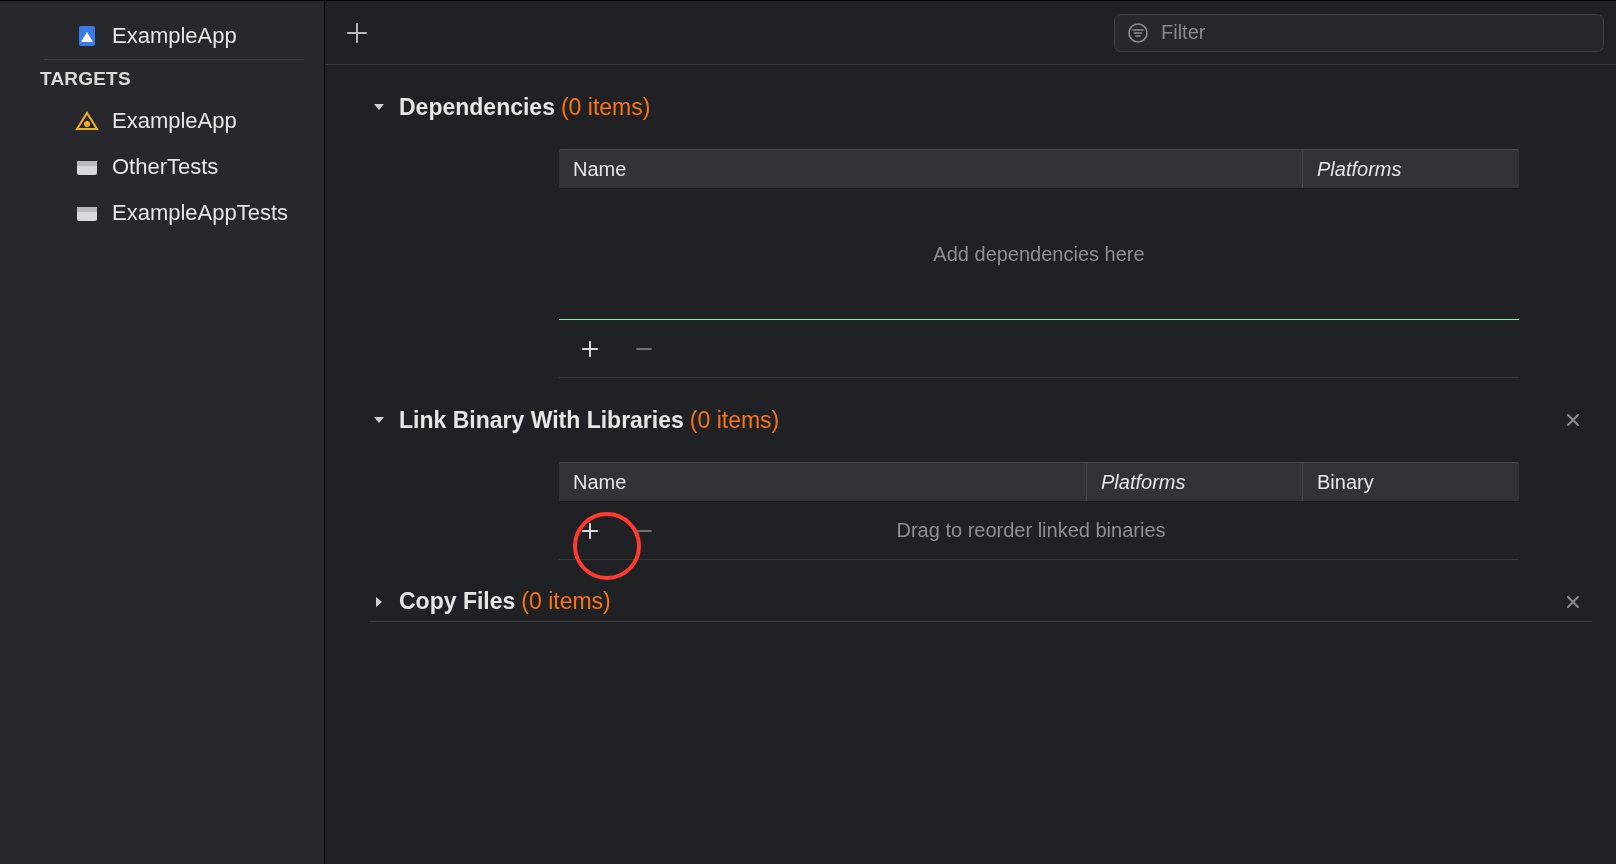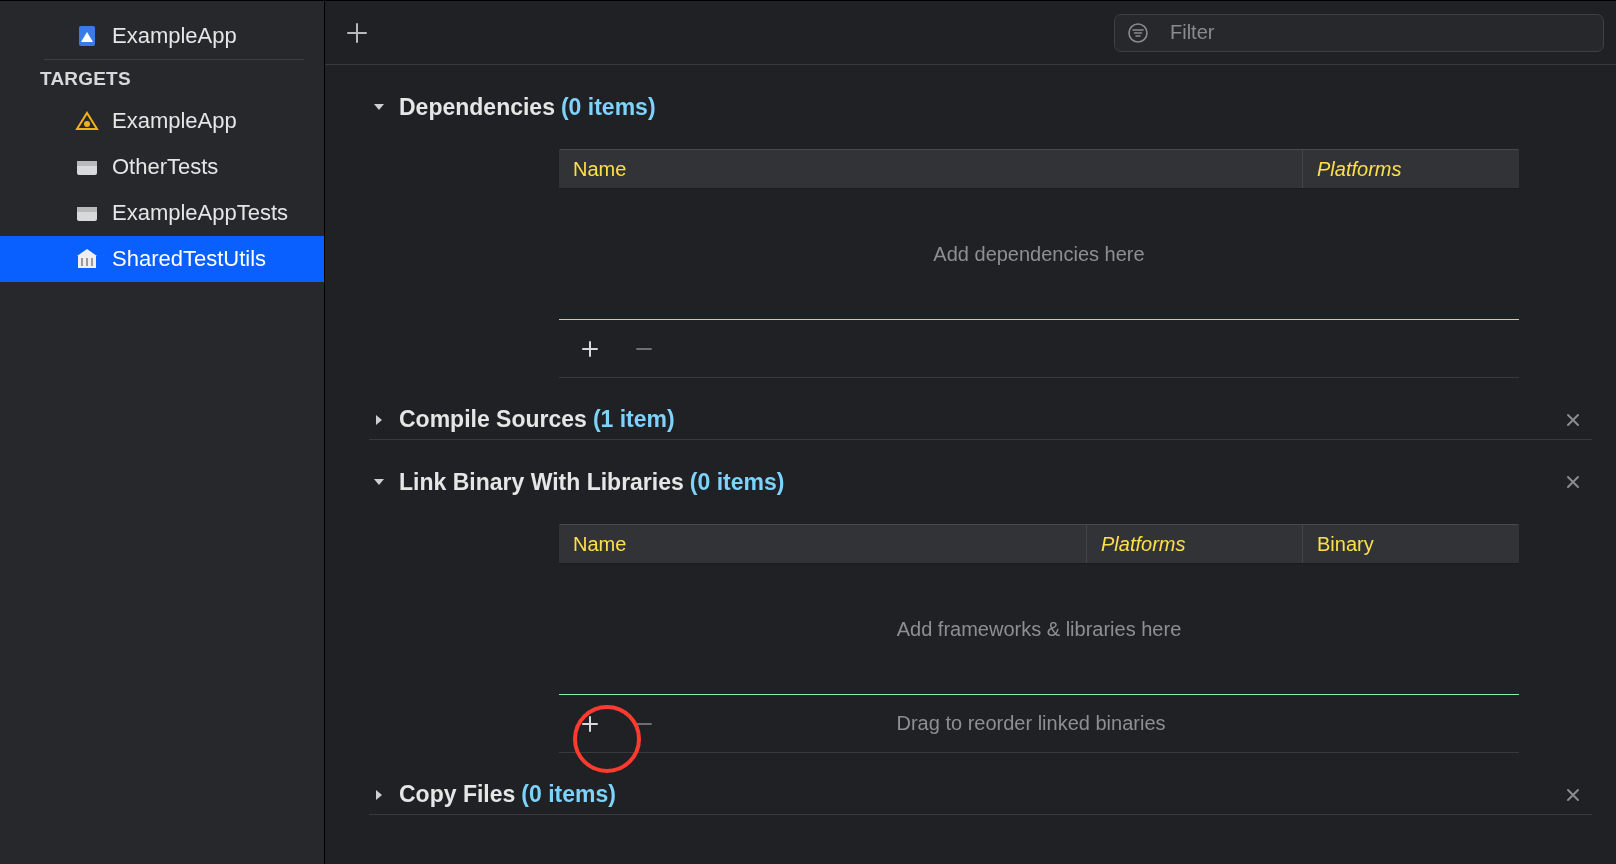--- a/index.html
+++ b/index.html
@@ -71,21 +71,21 @@
     cursor: default;
   }
   .topbar-spacer { flex: 1; }
   .filter-wrap {
     width: 490px; height: 38px;
     display: flex; align-items: center;
     border: 1px solid #3e4043;
     border-radius: 7px;
     background: #26282b;
     padding: 0 12px;
-    gap: 21px;
+    gap: 12px;
   }
   .filter-icon { width: 22px; height: 22px; flex-shrink: 0; }
   .filter-input {
     flex: 1;
     background: transparent; border: 0; outline: none;
     color: #e6e6e6;
     font-size: 20px;
   }
   .filter-input::placeholder { color: #8a8b8d; }
 
@@ -106,21 +106,21 @@
   .disclosure {
     width: 20px; height: 20px;
     display: inline-flex; align-items: center; justify-content: center;
     margin-right: 10px;
     cursor: default;
   }
   .phase-title {
     font-size: 23px; font-weight: 700; color: #e6e6e6;
   }
   .phase-count {
-    font-size: 23px; font-weight: 700; color: #7dd3fc;
+    font-size: 23px; font-weight: 400; color: #f97316;
     margin-left: 6px;
   }
   .phase-close {
     margin-left: auto;
     width: 22px; height: 22px;
     display: inline-flex; align-items: center; justify-content: center;
     color: #8b8c8e;
     cursor: default;
   }
 
@@ -138,21 +138,21 @@
     background: #313337;
     border-top: 1px solid #484a4d;
     border-bottom: 1px solid #1b1c1e;
     height: 40px;
     border-radius: 2px 2px 0 0;
   }
   .tbl-head .col {
     display: flex; align-items: center;
     padding: 0 14px;
     font-size: 20px; font-weight: 500;
-    color: #fde047;
+    color: #e5e5e5;
     border-right: 1px solid #43454a;
   }
   .tbl-head .col:last-child { border-right: 0; }
   .col-name  { flex: 1; }
   .col-plat  { width: 216px; font-style: italic; }
   .col-status{ width: 216px; }
 
   .tbl-empty {
     height: 131px;
     display: flex; align-items: center; justify-content: center;
@@ -235,32 +235,20 @@
     <div class="sb-item">
       <span class="sb-icon">
         <svg width="24" height="20" viewBox="0 0 24 20">
           <rect x="2" y="4" width="20" height="14" rx="2" fill="#d8d9db"></rect>
           <rect x="2" y="4" width="20" height="5" fill="#b8b9bb"></rect>
         </svg>
       </span>
       <span>ExampleAppTests</span>
     </div>
 
-    <div class="sb-item selected">
-      <span class="sb-icon">
-        <svg width="24" height="22" viewBox="0 0 24 22">
-          <rect x="3" y="8" width="18" height="12" fill="#eeeeee"></rect>
-          <rect x="6" y="10" width="2" height="8" fill="#9a9a9a"></rect>
-          <rect x="11" y="10" width="2" height="8" fill="#9a9a9a"></rect>
-          <rect x="16" y="10" width="2" height="8" fill="#9a9a9a"></rect>
-          <path d="M2 8 L12 1 L22 8 Z" fill="#eeeeee"></path>
-        </svg>
-      </span>
-      <span>SharedTestUtils</span>
-    </div>
   </div>
 
   <div class="main">
 
     <div class="topbar">
       <div class="plus-big">
         <svg width="22" height="22" viewBox="0 0 22 22">
             <path d="M11 2v18M2 11h18" stroke="#b8b9bb" stroke-width="2" stroke-linecap="round"></path>
           </svg>
       </div>
@@ -304,36 +292,20 @@
               <span class="minus">
                 <svg width="18" height="18" viewBox="0 0 18 18">
                     <path d="M2 9h14" stroke="#6d6f72" stroke-width="2" stroke-linecap="round"></path>
                   </svg>
               </span>
             </div>
           </div>
         </div>
       </div>
 
-      <div class="phase">
-        <div class="phase-header">
-          <span class="disclosure">
-            <svg width="14" height="14" viewBox="0 0 14 14">
-                <path d="M4 2l6 5-6 5z" fill="#cfcfd1"></path>
-              </svg>
-          </span>
-          <span class="phase-title">Compile Sources</span>
-          <span class="phase-count">(1 item)</span>
-          <span class="phase-close">
-            <svg width="16" height="16" viewBox="0 0 16 16">
-                <path d="M3 3l10 10M13 3L3 13" stroke="#8b8c8e" stroke-width="2" stroke-linecap="round"></path>
-              </svg>
-          </span>
-        </div>
-      </div>
 
       <div class="phase">
         <div class="phase-header no-border">
           <span class="disclosure">
             <svg width="14" height="14" viewBox="0 0 14 14">
                 <path d="M2 4l5 6 5-6z" fill="#cfcfd1"></path>
               </svg>
           </span>
           <span class="phase-title">Link Binary With Libraries</span>
           <span class="phase-count">(0 items)</span>
@@ -343,21 +315,20 @@
               </svg>
           </span>
         </div>
         <div class="phase-body">
           <div class="tbl">
             <div class="tbl-head">
               <div class="col col-name">Name</div>
               <div class="col col-plat">Platforms</div>
               <div class="col col-status">Binary</div>
             </div>
-            <div class="tbl-empty">Add frameworks &amp; libraries here</div>
             <div class="tbl-foot">
               <span class="ring-wrap">
                 <span class="plus">
                   <svg width="18" height="18" viewBox="0 0 18 18">
                       <path d="M9 2v14M2 9h14" stroke="#d9d9da" stroke-width="2" stroke-linecap="round"></path>
                     </svg>
                 </span>
                 <span class="highlight-ring"></span>
               </span>
               <span class="minus">

